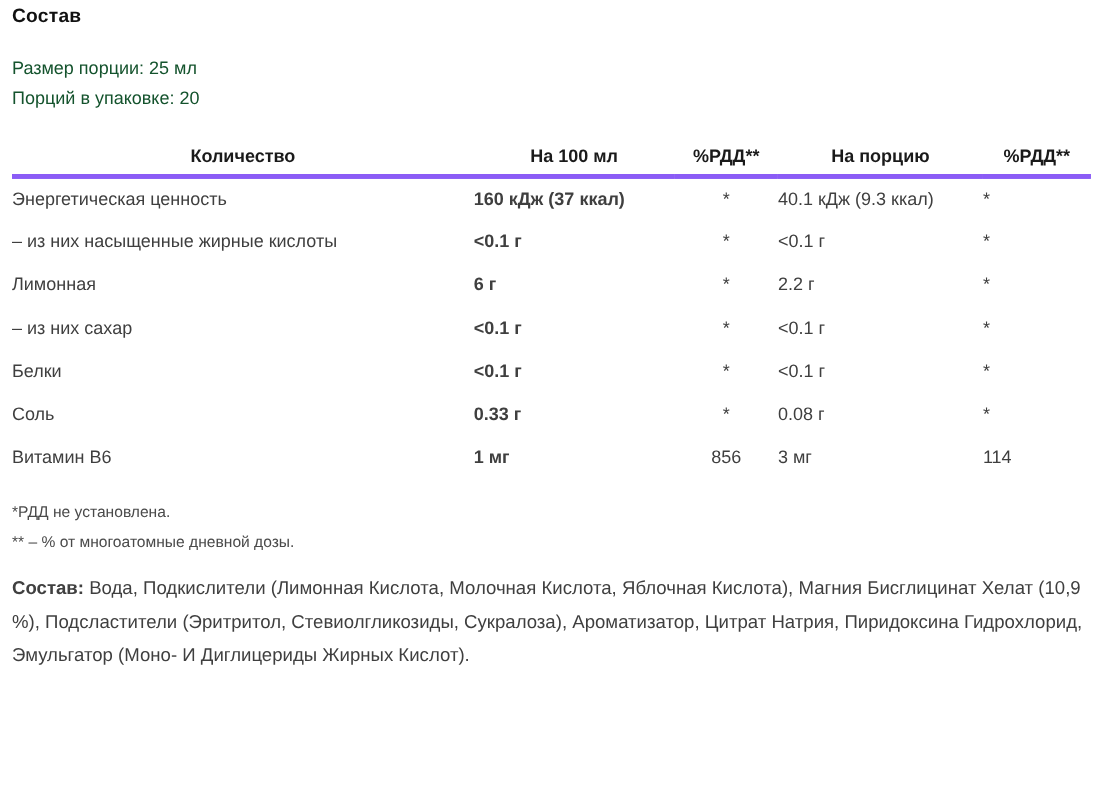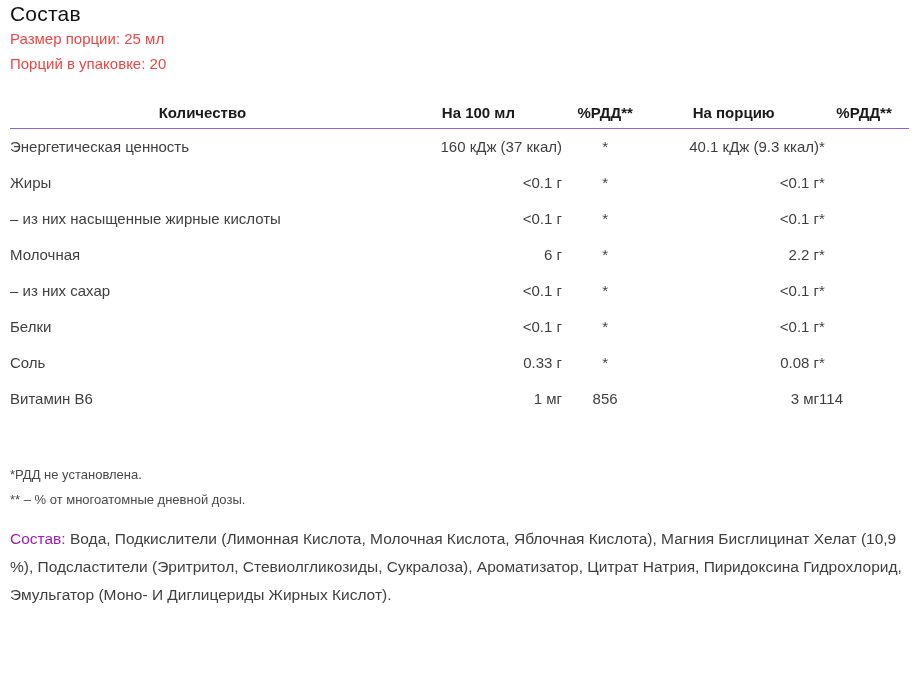--- a/index.html
+++ b/index.html
@@ -9,29 +9,30 @@
     color: #404040;
     width: 919px;
   }
   .page {
     width: 919px;
     min-height: 674px;
     background: #ffffff;
     padding: 2px 10px 10px 10px;
   }
   .page-title {
-    font-size: 21px;
-    font-weight: normal;
+    font-size: 16px;
+    font-weight: bold;
     color: #111111;
     letter-spacing: 0.2px;
     line-height: 24px;
   }
   .serving-info {
+    margin-top: 19px;
     font-size: 15px;
-    color: #ef4444;
+    color: #14532d;
   }
   .serving-info div {
     line-height: 25px;
   }
   table.nutrition {
     margin-top: 21px;
     width: 100%;
     border-collapse: collapse;
     table-layout: fixed;
     font-size: 15px;
@@ -40,51 +41,51 @@
   col.c1 { width: 42.8%; }
   col.c2 { width: 18.6%; }
   col.c3 { width: 9.6%; }
   col.c4 { width: 19.0%; }
   col.c5 { width: 10.0%; }
   table.nutrition th {
     font-weight: bold;
     color: #1a1a1a;
     height: 31px;
     vertical-align: middle;
-    border-bottom: 1px solid #8b5cf6;
+    border-bottom: 4px solid #8b5cf6;
     padding: 0;
   }
   table.nutrition td {
     height: 36px;
     vertical-align: middle;
     padding: 0;
   }
   td.cell-name  { text-align: left;  padding-left: 2px; margin-left: 32px; }
-  td.cell-p100  { text-align: right; }
+  td.cell-p100  { text-align: left; font-weight: bold; }
   td.cell-rdd1  { text-align: center; }
-  td.cell-pserv { text-align: right; padding-left: 14px; }
+  td.cell-pserv { text-align: left; padding-left: 14px; }
   td.cell-rdd2  { text-align: left; padding-left: 18px; }
   .footnotes {
-    margin-top: 46px;
+    margin-top: 15px;
     font-size: 13px;
     color: #4a4a4a;
   }
   .footnotes div {
     line-height: 25px;
   }
   .composition {
     margin-top: 13px;
     font-size: 15.5px;
     line-height: 28px;
     color: #3f3f3f;
     max-width: 899px;
   }
   .composition .comp-label {
-    font-weight: normal;
-    color: #a21caf;
+    font-weight: bold;
+    color: #404040;
   }
 </style>
 </head>
 <body>
 
 <div class="page">
 
   <h1 class="page-title">Состав</h1>
 
   <div class="serving-info">
@@ -111,35 +112,28 @@
     </thead>
     <tbody>
       <tr>
         <td class="cell-name">Энергетическая ценность</td>
         <td class="cell-p100">160 кДж (37 ккал)</td>
         <td class="cell-rdd1">*</td>
         <td class="cell-pserv">40.1 кДж (9.3 ккал)</td>
         <td class="cell-rdd2">*</td>
       </tr>
       <tr>
-        <td class="cell-name">Жиры</td>
-        <td class="cell-p100">&lt;0.1 г</td>
-        <td class="cell-rdd1">*</td>
-        <td class="cell-pserv">&lt;0.1 г</td>
-        <td class="cell-rdd2">*</td>
-      </tr>
-      <tr>
         <td class="cell-name">– из них насыщенные жирные кислоты</td>
         <td class="cell-p100">&lt;0.1 г</td>
         <td class="cell-rdd1">*</td>
         <td class="cell-pserv">&lt;0.1 г</td>
         <td class="cell-rdd2">*</td>
       </tr>
       <tr>
-        <td class="cell-name">Молочная</td>
+        <td class="cell-name">Лимонная</td>
         <td class="cell-p100">6 г</td>
         <td class="cell-rdd1">*</td>
         <td class="cell-pserv">2.2 г</td>
         <td class="cell-rdd2">*</td>
       </tr>
       <tr>
         <td class="cell-name">– из них сахар</td>
         <td class="cell-p100">&lt;0.1 г</td>
         <td class="cell-rdd1">*</td>
         <td class="cell-pserv">&lt;0.1 г</td>

